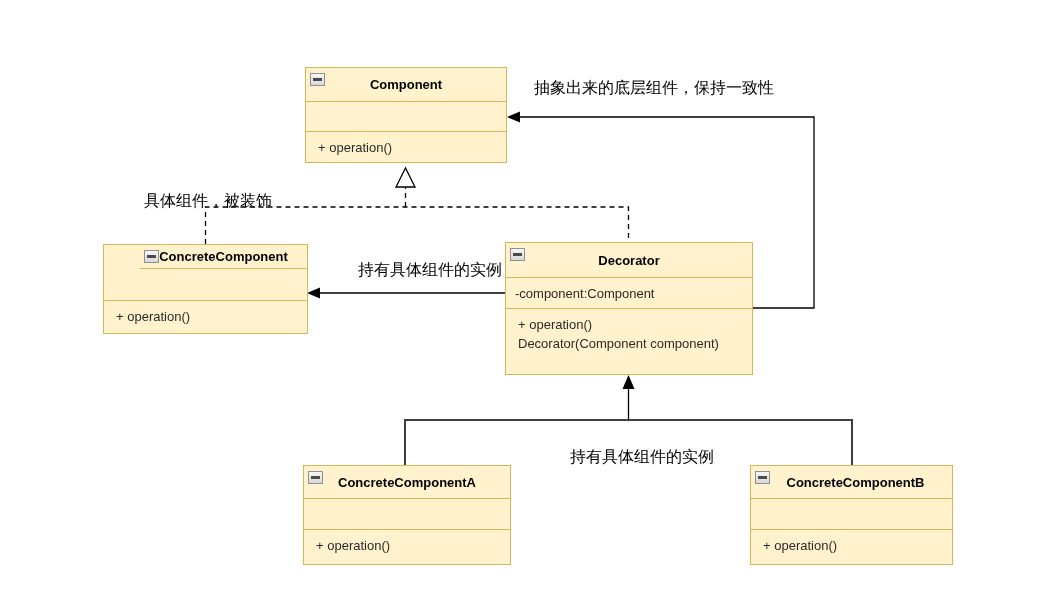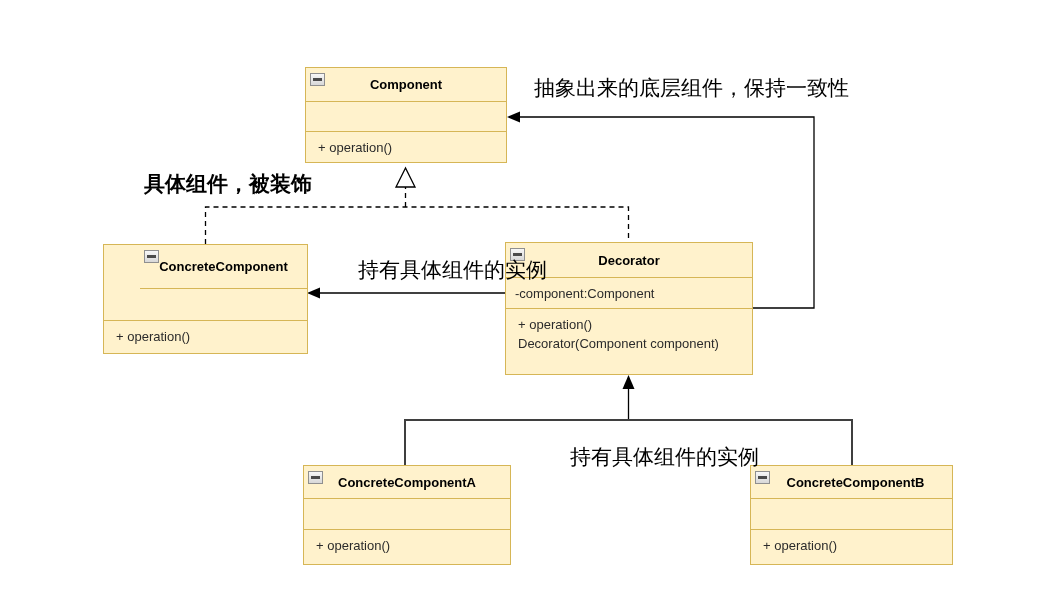--- a/index.html
+++ b/index.html
@@ -69,21 +69,21 @@
   }
   .uml-methods {
     box-sizing: border-box;
     padding: 6px 0 0 12px;
     font-size: 13px;
     line-height: 19px;
     color: #2b2b2b;
   }
   .note {
     position: absolute;
-    font-size: 21px;
+    font-size: 16px;
     line-height: 18px;
     color: #000;
     white-space: nowrap;
   }
 </style>
 </head>
 <body>
 
 <div class="canvas">
 
@@ -113,21 +113,21 @@
     </div>
     <div class="uml-attrs" style="height:30px;">
       <span></span>
     </div>
     <div class="uml-methods" style="height:30px;">
       <div>+ operation()</div>
     </div>
   </div>
 
   <div class="uml-class" style="left:103px; top:244px; width:205px;">
-    <div class="uml-title" style="height:44px;margin-left:36px;">
+    <div class="uml-title" style="height:24px;margin-left:36px;">
       <span class="collapse">
           <span class="bar"></span>
         </span>
       <span>ConcreteComponent</span>
     </div>
     <div class="uml-attrs" style="height:32px;">
       <span></span>
     </div>
     <div class="uml-methods" style="height:32px;">
       <div>+ operation()</div>
@@ -174,17 +174,17 @@
     </div>
     <div class="uml-attrs" style="height:31px;">
       <span></span>
     </div>
     <div class="uml-methods" style="height:34px;">
       <div>+ operation()</div>
     </div>
   </div>
 
   <div class="note" style="left:534px; top:79px;">抽象出来的底层组件，保持一致性</div>
-  <div class="note" style="left:144px; top:175px;font-weight:bold;">具体组件，被装饰</div>
+  <div class="note" style="left:144px; top:192px;">具体组件，被装饰</div>
   <div class="note" style="left:358px; top:261px;">持有具体组件的实例</div>
   <div class="note" style="left:570px; top:448px;">持有具体组件的实例</div>
 
 </div>
 
 </body></html>

